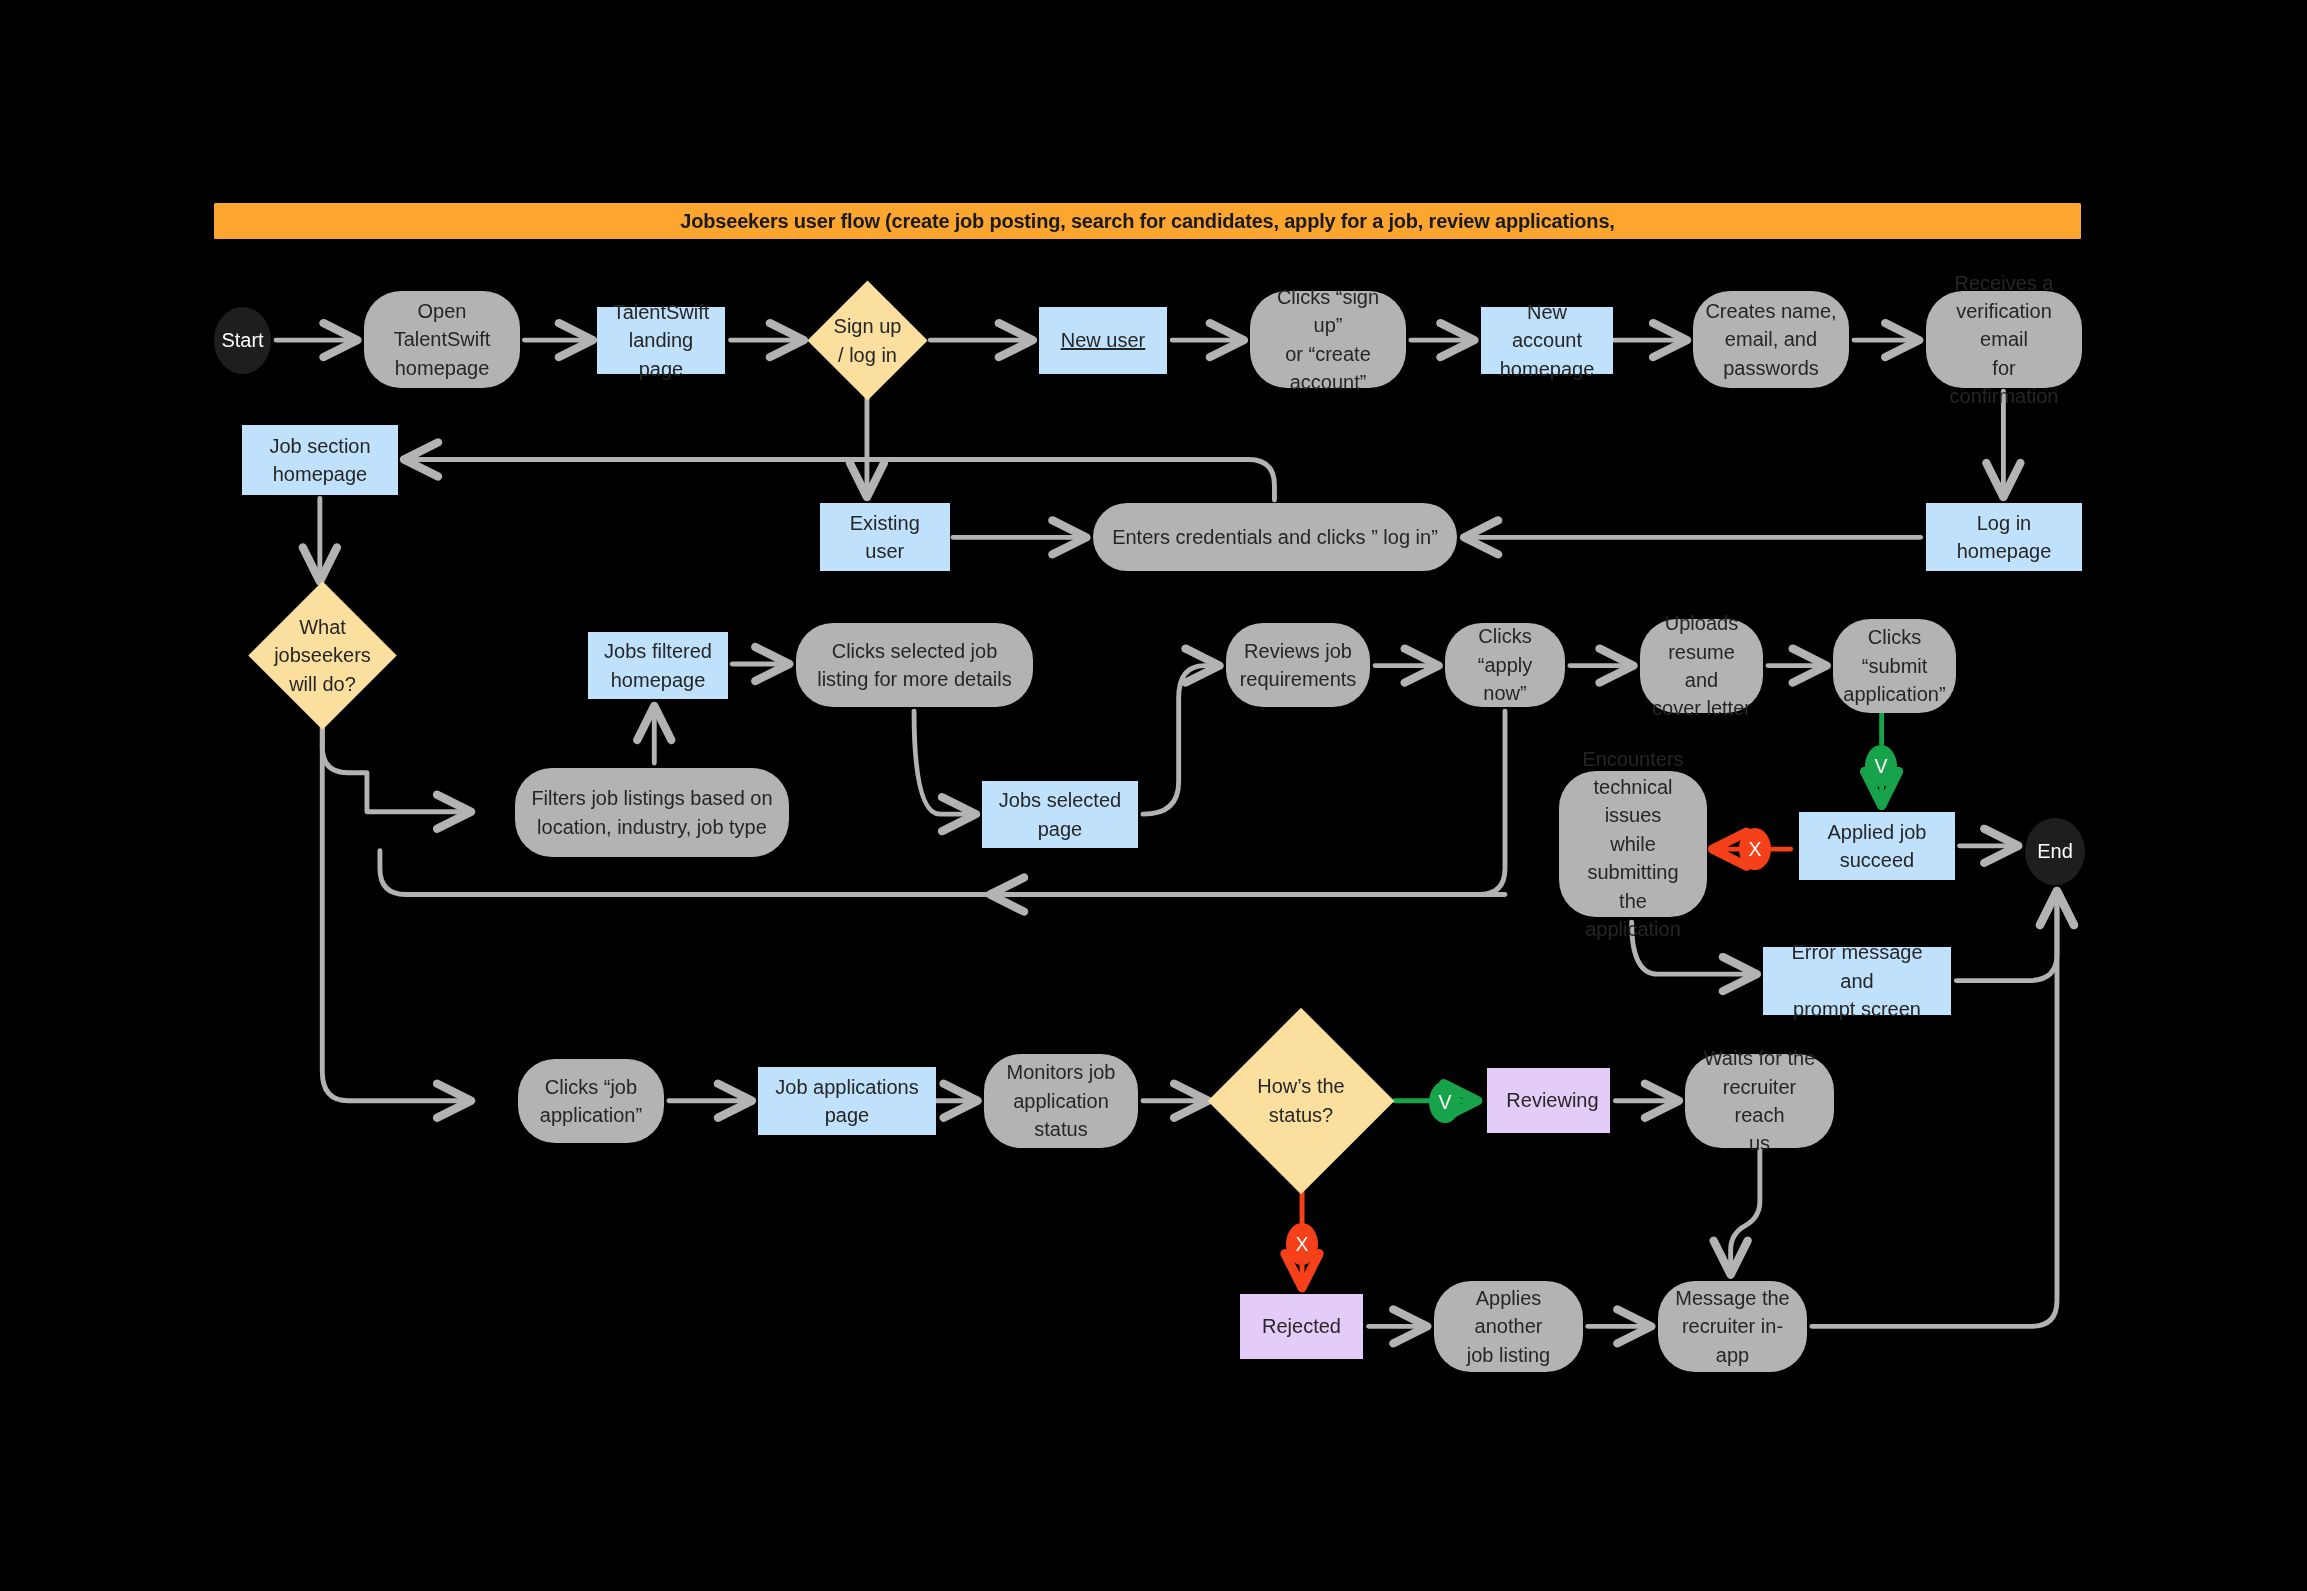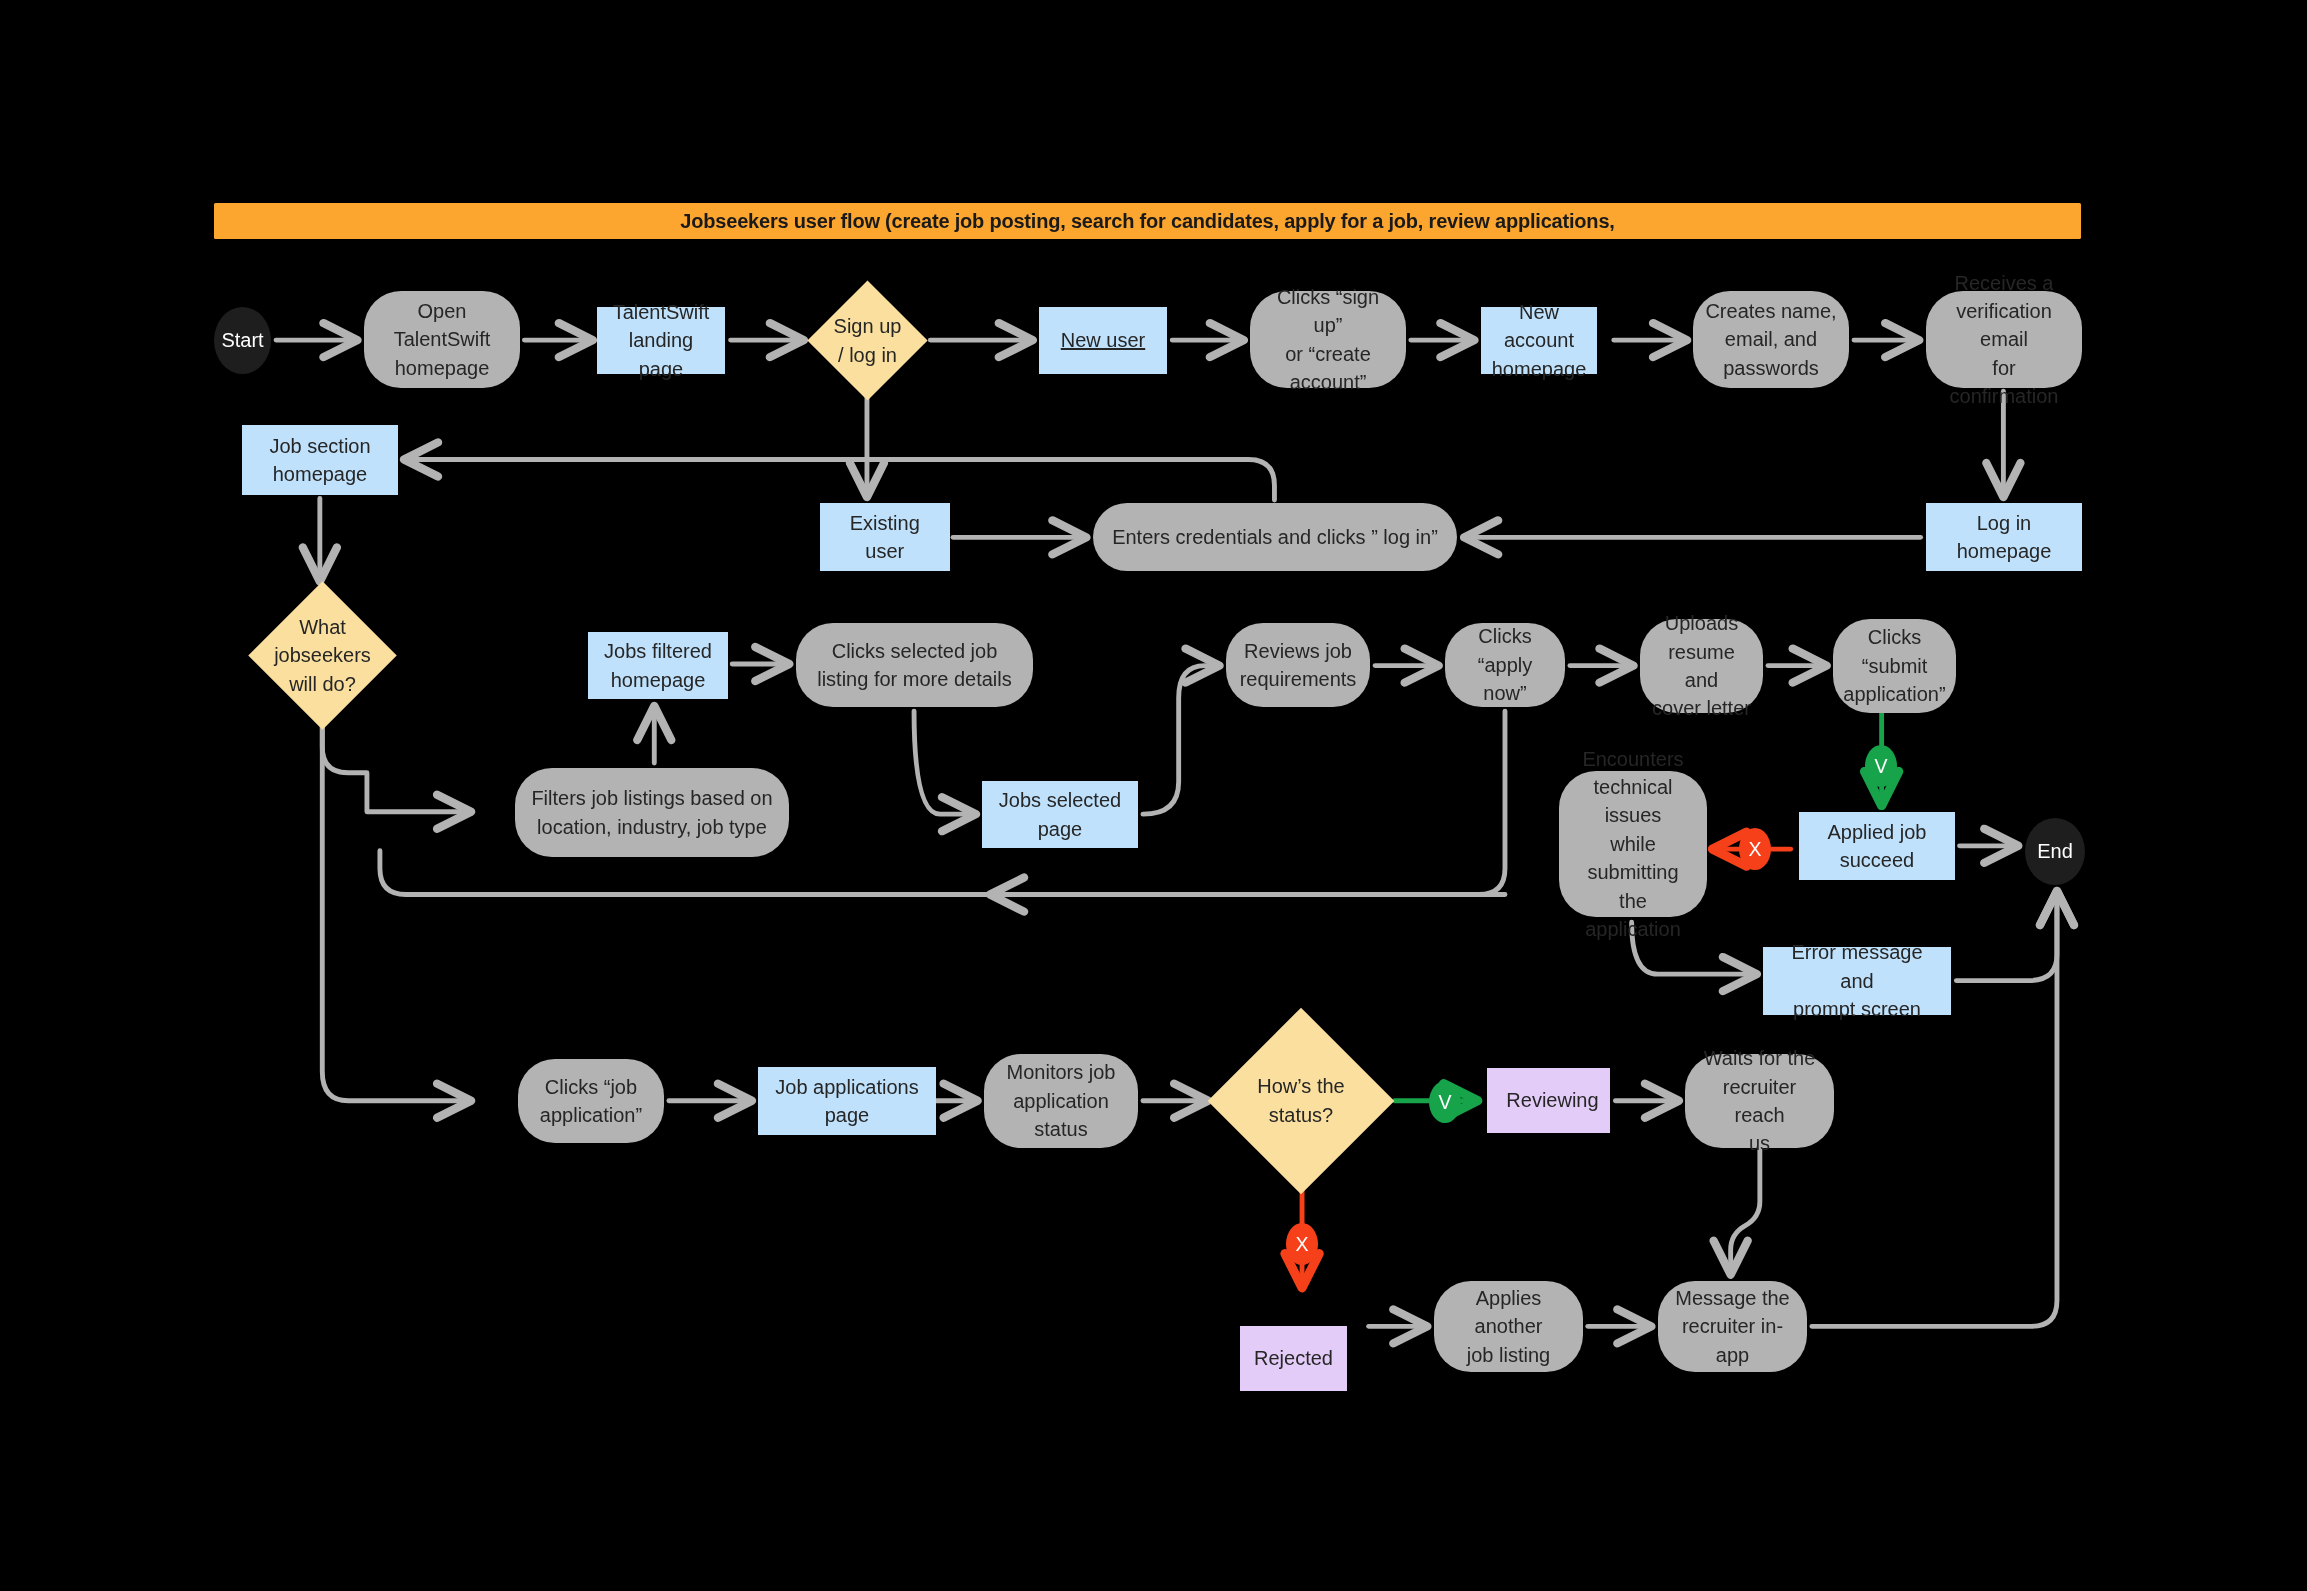--- a/index.html
+++ b/index.html
@@ -189,21 +189,21 @@
 TalentSwift
 homepage</span></div>
       <div class="node n-rect" style="left: 597px; top: 307px; width: 128px; height: 67px;"><span>TalentSwift
 landing page</span></div>
       <div class="node n-diamond" style="left: 809px; top: 286px; width: 117px; height: 109px;"><div class="dia-shape" style="inset: 12px auto auto 16px; width: 85px; height: 85px;"></div><span class="dia-label">Sign up
 / log in</span></div>
       <div class="node n-rect" style="left: 1039px; top: 307px; width: 128px; height: 67px; text-decoration: underline;"><span>New user</span></div>
       <div class="node n-round" style="left: 1250px; top: 291px; width: 156px; height: 97px;"><span>Clicks “sign up”
 or “create
 account”</span></div>
-      <div class="node n-rect" style="left: 1481px; top: 307px; width: 116px; height: 67px;"><span>New account
+      <div class="node n-rect" style="left: 1481px; top: 307px; width: 132px; height: 67px;"><span>New account
 homepage</span></div>
       <div class="node n-round" style="left: 1693px; top: 291px; width: 156px; height: 97px;"><span>Creates name,
 email, and
 passwords</span></div>
       <div class="node n-round" style="left: 1926px; top: 291px; width: 156px; height: 97px;"><span>Receives a
 verification email
 for confirmation</span></div>
       <div class="node n-rect" style="left: 242px; top: 425px; width: 156px; height: 70px;"><span>Job section
 homepage</span></div>
       <div class="node n-rect" style="left: 820px; top: 503px; width: 130px; height: 68px; padding-left: 11px;"><span>Existing user</span></div>
@@ -246,21 +246,21 @@
 page</span></div>
       <div class="node n-round" style="left: 984px; top: 1054px; width: 154px; height: 94px;"><span>Monitors job
 application
 status</span></div>
       <div class="node n-diamond" style="left: 1214px; top: 1016px; width: 174px; height: 169px;"><div class="dia-shape" style="inset: 18.6px auto auto 21px; width: 132px; height: 132px;"></div><span class="dia-label">How’s the
 status?</span></div>
       <div class="node n-purple" style="left: 1487px; top: 1068px; width: 123px; height: 65px; justify-content: flex-end;"><span>Reviewing</span></div>
       <div class="node n-round" style="left: 1685px; top: 1054px; width: 149px; height: 94px;"><span>Waits for the
 recruiter reach
 us</span></div>
-      <div class="node n-purple" style="left: 1240px; top: 1326px; width: 107px; height: 65px;"><span>Rejected</span></div>
+      <div class="node n-purple" style="left: 1240px; top: 1294px; width: 123px; height: 65px;"><span>Rejected</span></div>
       <div class="node n-round" style="left: 1434px; top: 1281px; width: 149px; height: 91px;"><span>Applies another
 job listing</span></div>
       <div class="node n-round" style="left: 1658px; top: 1281px; width: 149px; height: 91px;"><span>Message the
 recruiter in-app</span></div>
     </div>
   <div id="badge-layer">
       <div class="badge badge-green" style="left: 1865px; top: 745px; width: 32px; height: 42px;">V</div>
       <div class="badge badge-red" style="left: 1739px; top: 828px; width: 32px; height: 42px;">X</div>
       <div class="badge badge-green" style="left: 1429px; top: 1081px; width: 32px; height: 42px;">V</div>
       <div class="badge badge-red" style="left: 1286px; top: 1223px; width: 32px; height: 42px;">X</div>

